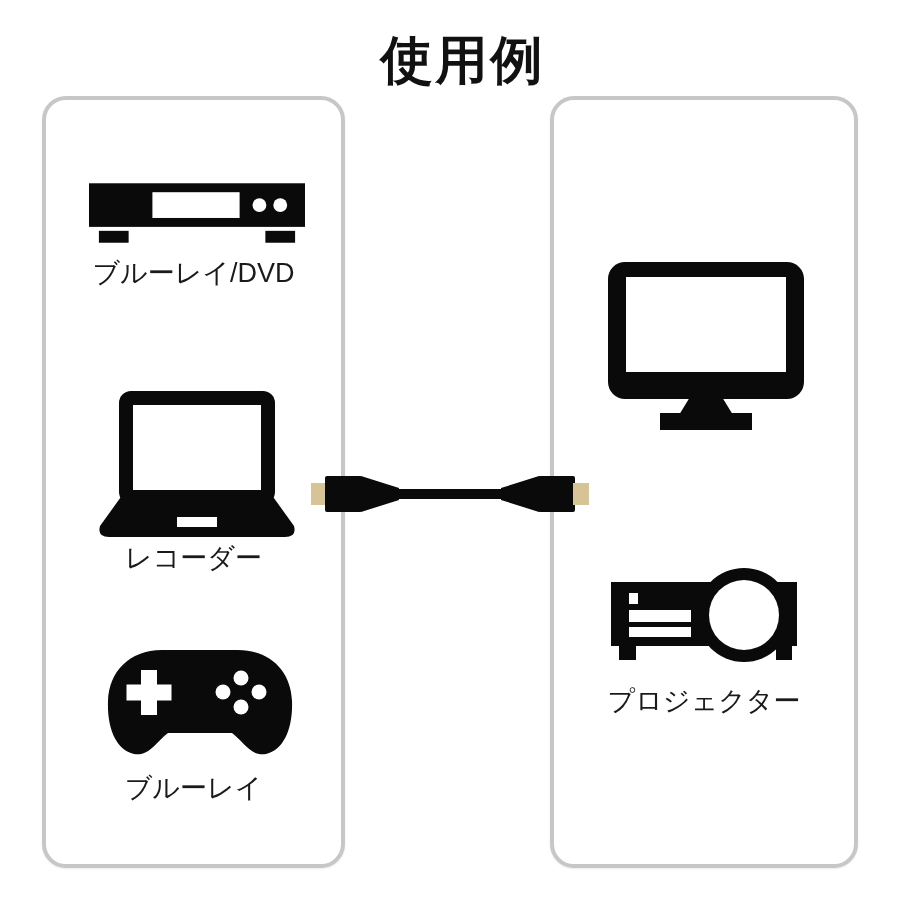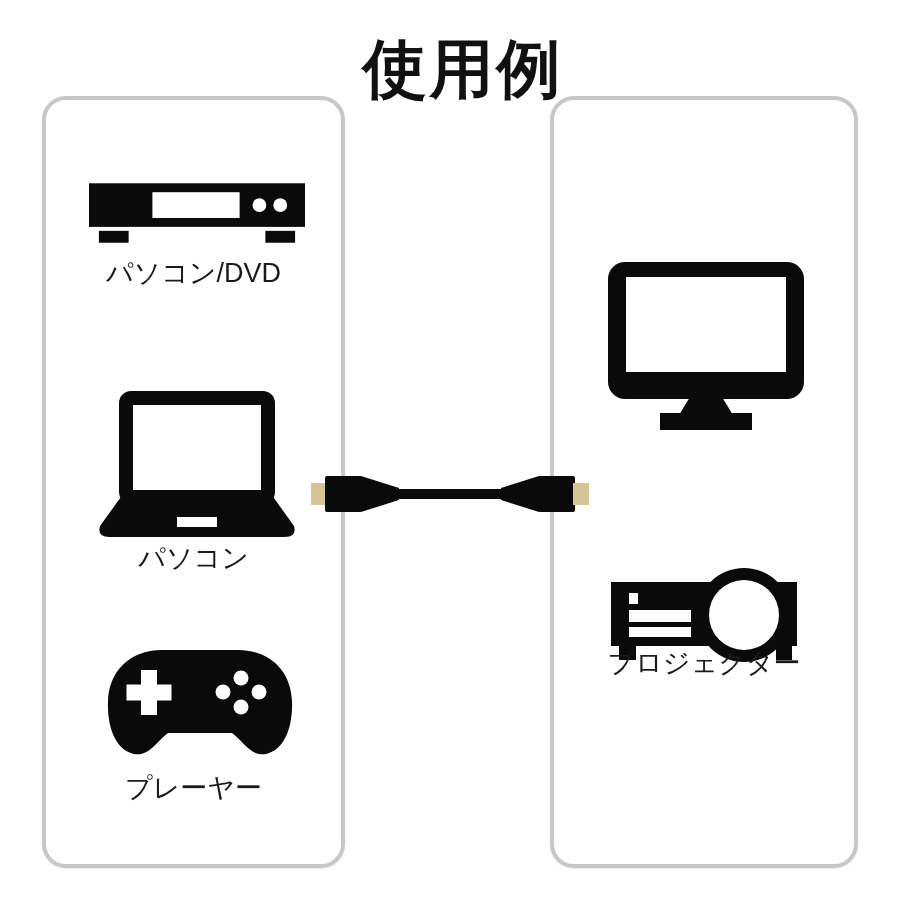--- a/index.html
+++ b/index.html
@@ -14,21 +14,21 @@
     height: 900px;
     background: #ffffff;
     overflow: hidden;
   }
   .page-title {
     position: absolute;
     top: 26px;
     left: 0;
     width: 900px;
     text-align: center;
-    font-size: 64px;
+    font-size: 52px;
     font-weight: 700;
     letter-spacing: 3px;
     color: #111111;
     padding-left: 26px;
   }
   .panel {
     position: absolute;
     top: 96px;
     height: 772px;
     background: #ffffff;
@@ -53,21 +53,21 @@
     line-height: 34px;
     color: #1a1a1a;
     font-weight: 400;
   }
   .label-col-left  { left: 40px;  width: 307px; }
   .label-col-right { left: 548px; width: 312px; }
   .label-bluray    { top: 256px; }
   .label-pc        { top: 541px; }
   .label-game      { top: 771px; }
   .label-tv        { top: 436px; }
-  .label-projector { top: 646px; }
+  .label-projector { top: 684px; }
 
   .cable-wrap {
     position: absolute;
     left: 311px;
     top: 476px;
     line-height: 0;
     z-index: 5;
   }
   svg { display: block; }
 </style>
@@ -85,48 +85,48 @@
     <svg width="218" height="62" viewBox="0 0 220 62">
       <rect x="1" y="0" width="218" height="44" fill="#0a0a0a"></rect>
       <rect x="65" y="9" width="88" height="26" fill="#ffffff"></rect>
       <circle cx="173" cy="22" r="7" fill="#ffffff"></circle>
       <circle cx="194" cy="22" r="7" fill="#ffffff"></circle>
       <rect x="11" y="48" width="30" height="12" fill="#0a0a0a"></rect>
       <rect x="179" y="48" width="30" height="12" fill="#0a0a0a"></rect>
     </svg>
   </div>
   <div class="device-label label-col-left label-bluray">
-    <div>パソコン/DVD</div>
+    <div>ブルーレイ/DVD</div>
   </div>
 
   <div class="icon-wrap icon-laptop">
     <svg width="200" height="150" viewBox="0 0 200 150">
       <rect x="22" y="0" width="156" height="113" rx="12" fill="#0a0a0a"></rect>
       <rect x="36" y="14" width="128" height="85" fill="#ffffff"></rect>
       <path d="M26,103 L174,103 L197,135 Q200,146 188,146 L12,146 Q0,146 3,135 Z" fill="#0a0a0a"></path>
       <rect x="80" y="126" width="40" height="10" fill="#ffffff"></rect>
     </svg>
   </div>
   <div class="device-label label-col-left label-pc">
-    <div>パソコン</div>
+    <div>レコーダー</div>
   </div>
 
   <div class="icon-wrap icon-gamepad">
     <svg width="186" height="114" viewBox="0 0 186 114">
       <path d="M55,1 H131 C164,1 184,23 185,52 C186,79 177,101 159,105 C144,108 136,92 125,84 H61 C50,92 42,108 27,105 C9,101 0,79 1,52 C2,23 22,1 55,1 Z" fill="#0a0a0a"></path>
       <rect x="34" y="21" width="16" height="45" fill="#ffffff"></rect>
       <rect x="19.5" y="35.5" width="45" height="16" fill="#ffffff"></rect>
       <circle cx="134" cy="29" r="7.5" fill="#ffffff"></circle>
       <circle cx="116" cy="43" r="7.5" fill="#ffffff"></circle>
       <circle cx="152" cy="43" r="7.5" fill="#ffffff"></circle>
       <circle cx="134" cy="58" r="7.5" fill="#ffffff"></circle>
     </svg>
   </div>
   <div class="device-label label-col-left label-game">
-    <div>プレーヤー</div>
+    <div>ブルーレイ</div>
   </div>
 
   <div class="icon-wrap icon-tv">
     <svg width="196" height="170" viewBox="0 0 196 170">
       <rect x="0" y="0" width="196" height="137" rx="17" fill="#0a0a0a"></rect>
       <rect x="18" y="15" width="160" height="95" fill="#ffffff"></rect>
       <path d="M82,135 L114,135 L125,153 L71,153 Z" fill="#0a0a0a"></path>
       <rect x="52" y="151" width="92" height="17" fill="#0a0a0a"></rect>
     </svg>
   </div>

